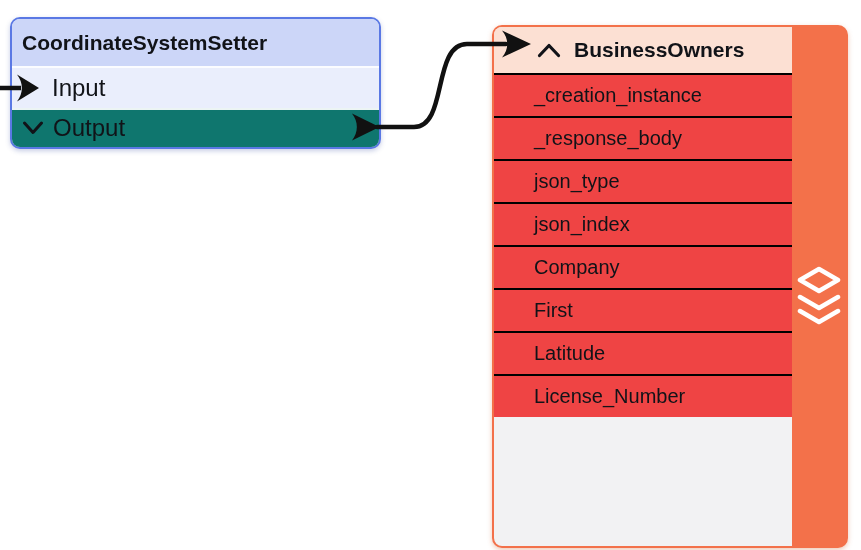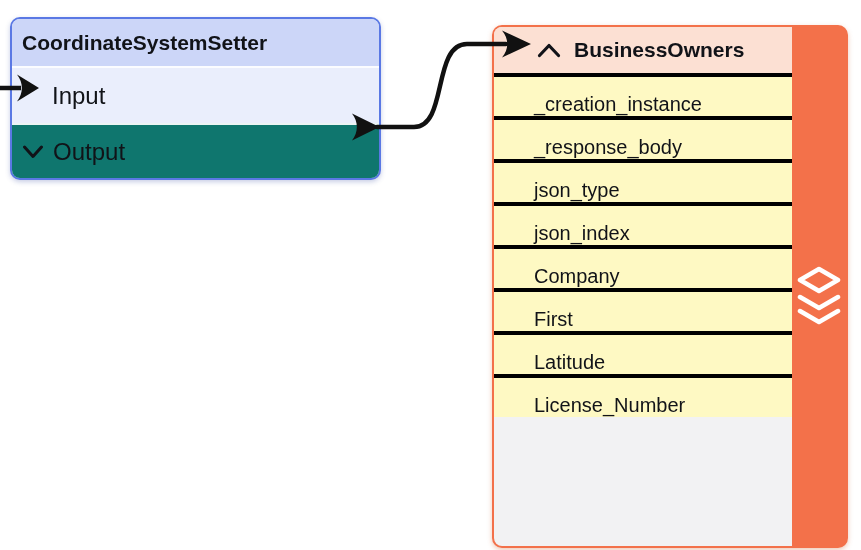--- a/index.html
+++ b/index.html
@@ -6,21 +6,21 @@
   body {
     width:861px; height:550px; position:relative; overflow:hidden;
     background:#ffffff;
     font-family:"Liberation Sans", sans-serif;
     color:#111318;
   }
   .node { position:absolute; box-sizing:border-box; border-radius:10px; }
 
   
   #transformer-node {
-    left:10px; top:17px; width:371px; height:163px;
+    left:10px; top:17px; width:371px; height:132px;
     border:2.5px solid #5a78e4;
     background:#e7ecfb;
     box-shadow:0 2px 5px rgba(70,90,170,.30);
     display:grid; grid-template-rows:49px 1fr 1fr;
     overflow:hidden;
   }
   .t-header {
     background:#ccd6f8;
     display:flex; align-items:center;
     padding:0 10px;
@@ -52,25 +52,25 @@
     background:#f2f2f3;
   }
   .ft-header {
     background:#fce0d3;
     display:flex; align-items:center;
     padding-left:43px; gap:13px;
     font-size:21px; font-weight:bold;
     white-space:nowrap;
   }
   .ft-row {
-    display:flex; align-items:flex-end;
+    display:flex; align-items:center;
     padding-left:40px;
     font-size:20px; white-space:nowrap;
-    border-top:4px solid #000000;
-    background:#fef9c3;
+    border-top:2px solid #000000;
+    background:#ef4444;
   }
   .ft-strip { flex:1 1 auto; background:#f3714a; position:relative; }
   .layers-icon { position:absolute; left:50%; top:239px; transform:translateX(-50%); }
 
   .chev { flex:0 0 auto; display:block; }
 
   
   #wire-overlay {
     position:absolute; left:0; top:0; width:861px; height:550px;
     pointer-events:none; z-index:5;

